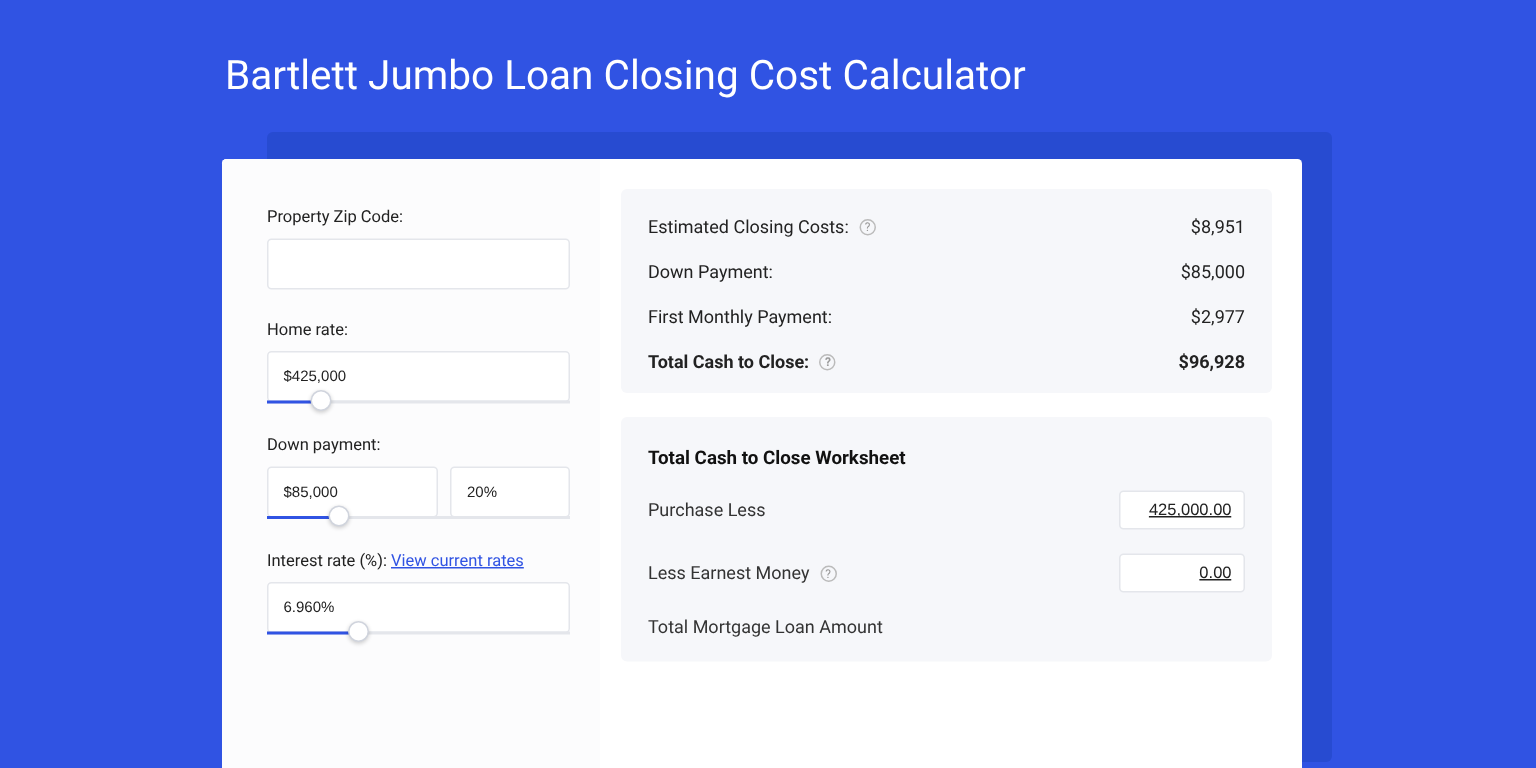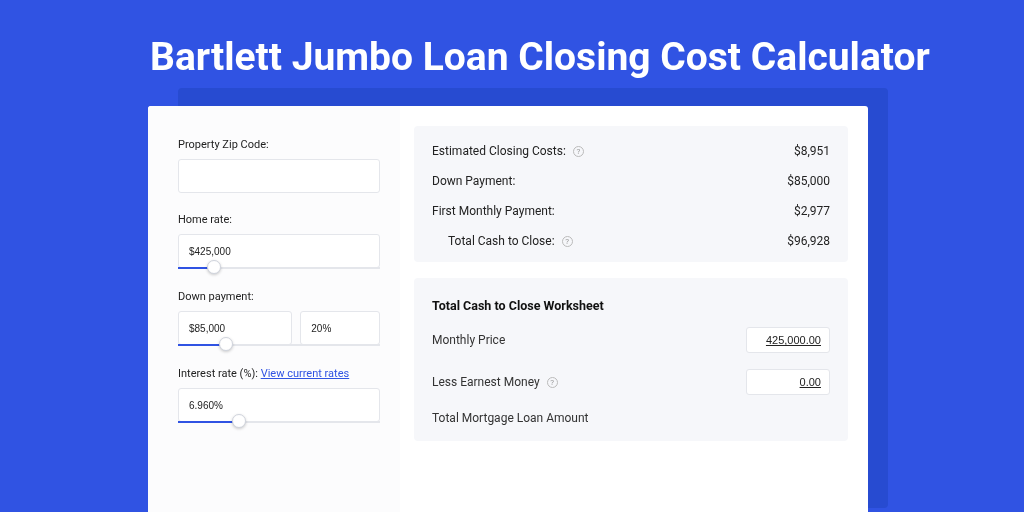--- a/index.html
+++ b/index.html
@@ -4,22 +4,22 @@
 <style>
   * { box-sizing: border-box; margin: 0; padding: 0; }
   html, body { width: 1024px; height: 512px; overflow: hidden; }
   body {
     font-family: -apple-system, BlinkMacSystemFont, "Segoe UI", Roboto, Arial, sans-serif;
     background: #3053e3;
     position: relative;
   }
   .title {
     color: #fff;
-    font-size: 39px;
-    font-weight: 700;
+    font-size: 27px;
+    font-weight: 400;
     padding: 34px 12px 0 150px;
   }
   .shadow-card {
     position: absolute;
     top: 88px;
     left: 178px;
     width: 710px;
     height: 420px;
     background: #274bd1;
     border-radius: 4px;
@@ -103,21 +103,21 @@
   .summary-row {
     display: flex;
     justify-content: space-between;
     align-items: center;
     font-size: 12px;
     color: #222;
     margin-bottom: 16px;
     text-align: center;
   }
   .summary-row:last-child { margin-bottom: 0; }
-  .summary-row.bold { font-weight: 400; margin-left: 16px; }
+  .summary-row.bold { font-weight: 700; }
   .help-icon {
     display: inline-flex;
     width: 11px; height: 11px;
     border: 1px solid #bbb;
     border-radius: 50%;
     font-size: 8px;
     color: #999;
     align-items: center;
     justify-content: center;
     margin-left: 4px;
@@ -237,21 +237,21 @@
           <span class="help-icon">?</span>
         </span>
         <span>$96,928</span>
       </div>
     </div>
 
     <div class="worksheet-box">
       <div class="worksheet-title">Total Cash to Close Worksheet</div>
 
       <div class="ws-row">
-        <span>Monthly Price</span>
+        <span>Purchase Less</span>
         <input class="ws-input" value="425,000.00" style="">
       </div>
 
       <div class="ws-row">
         <span>
           <span>Less Earnest Money</span>
           <span class="help-icon">?</span>
         </span>
         <input class="ws-input" value="0.00" style="">
       </div>

